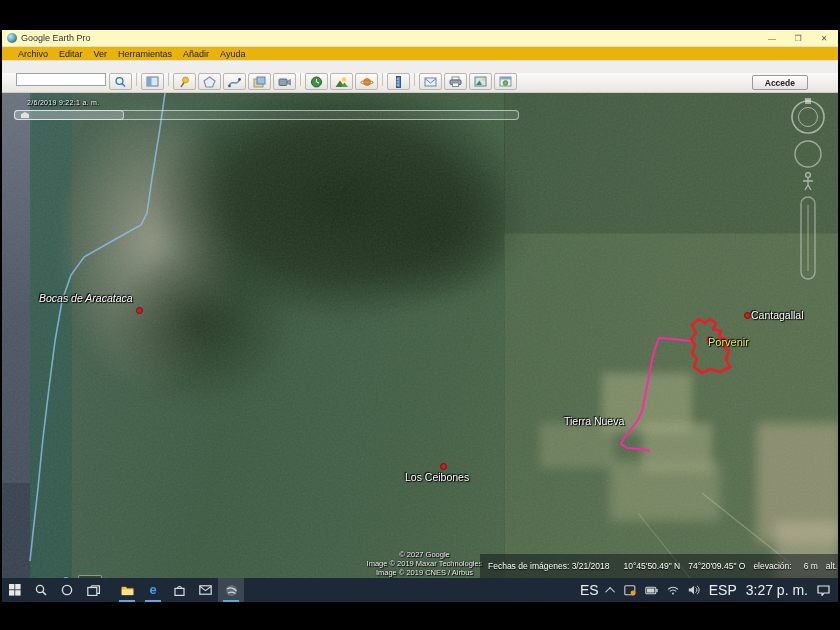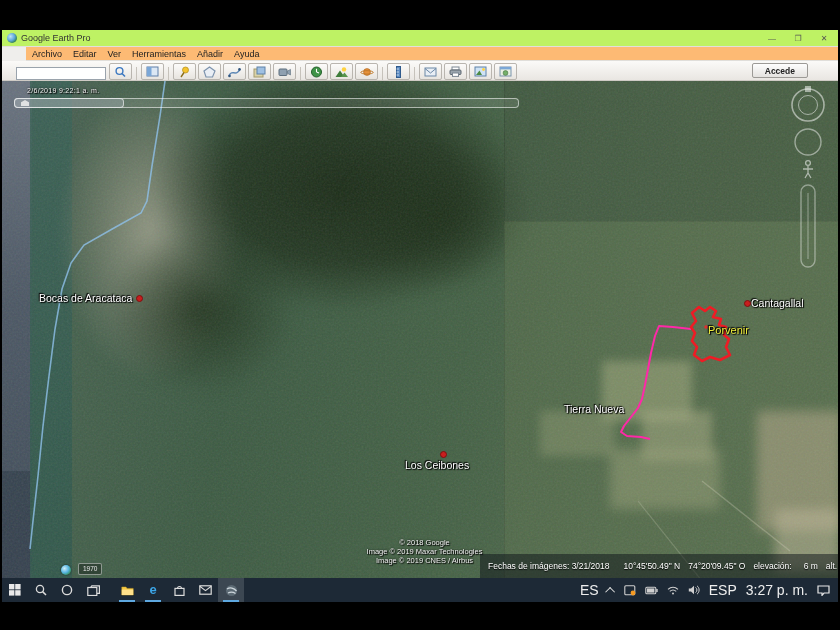--- a/index.html
+++ b/index.html
@@ -1,33 +1,33 @@
 <!DOCTYPE html>
 <html><head>
 <meta charset="utf-8">
 <style>
   html,body{margin:0;padding:0;background:#000;}
   body{font-family:"Liberation Sans", sans-serif; -webkit-font-smoothing:antialiased;}
   #stage{position:relative;width:840px;height:630px;background:#000;overflow:hidden;}
   #window{position:absolute;left:2px;top:30px;width:836px;height:572px;background:#efeeec;display:flex;flex-direction:column;}
 
   
-  #titlebar{height:16px;background:#bef264;display:flex;align-items:center;position:relative;border-bottom:1px solid #e2e0dd;}
+  #titlebar{height:16px;background:#fef9c3;display:flex;align-items:center;position:relative;border-bottom:1px solid #e2e0dd;}
   #titlebar .app-icon{width:10px;height:10px;border-radius:50%;margin:0 4px 0 5px;
     background:radial-gradient(circle at 35% 35%, #bfe3f7 0%, #5fa8d9 45%, #2f7d4f 75%, #1f5e3a 100%);}
   #titlebar .title-text{font-size:9px;color:#333;}
   .win-controls{position:absolute;right:4px;top:0;height:16px;display:flex;align-items:center;gap:14px;padding-right:4px;}
   .win-controls span{font-size:8px;color:#555;width:12px;text-align:center;cursor:default;}
 
   
-  #menubar{height:13px;background:#fdba74;display:flex;align-items:center;gap:11px;padding-left:6px;border-bottom:1px solid #e0deda;margin-left:24px;}
+  #menubar{height:13px;background:#eab308;display:flex;align-items:center;gap:11px;padding-left:16px;border-bottom:1px solid #e0deda;}
   #menubar .menu-item{font-size:9px;color:#222;}
 
   
-  #toolbar{height:19px;background:linear-gradient(#fbfaf8,#e9e6e2);display:flex;align-items:flex-end;padding-left:14px;border-bottom:1px solid #cfcbc5;position:relative;}
+  #toolbar{height:19px;background:linear-gradient(#fbfaf8,#e9e6e2);display:flex;align-items:flex-start;padding-left:14px;border-bottom:1px solid #cfcbc5;position:relative;margin-top:12px;}
   #search-input{width:84px;height:11px;border:1px solid #9aa3ac;background:#fff;font-size:8px;margin-right:2px;padding:0 2px;}
   .tb-btn{height:15px;min-width:19px;border:1px solid #b9b5af;border-radius:2px;background:linear-gradient(#fcfbfa,#e7e4df);
     display:flex;align-items:center;justify-content:center;margin:0 1px;padding:0 1px;}
   .tb-sep{width:1px;height:13px;background:#c6c2bb;margin:0 3px;}
   #accede-btn{position:absolute;right:30px;top:2px;height:13px;padding:0 12px;font-size:8.5px;font-weight:bold;color:#222;
     border:1px solid #9c9a96;border-radius:2px;background:linear-gradient(#fefefe,#e4e2df);display:flex;align-items:center;}
 
   
   #map{position:relative;flex:1;overflow:hidden;
     background:linear-gradient(100deg,#4d5c58 0%,#44604c 12%,#3c5a42 30%,#436044 55%,#4f684a 75%,#546c4c 100%);}
@@ -256,34 +256,34 @@
         </g>
         <rect x="799" y="104" width="14" height="82" rx="7" fill="none" stroke="rgba(255,255,255,.4)" stroke-width="1.4"></rect>
         <line x1="806" y1="112" x2="806" y2="178" stroke="rgba(255,255,255,.35)" stroke-width="1.2"></line>
       </svg>
 
       <div id="time-date">2/6/2019  9:22:1 a. m.</div>
       <div id="time-bar"></div>
       <div id="time-bar-left"></div>
       <div id="time-handle"></div>
 
-      <div class="place-label" style="left:37px;top:211px;">Bocas de Aracataca</div>
+      <div class="place-label" style="left:37px;top:199px;font-style:italic;">Bocas de Aracataca</div>
       <div class="place-dot" style="left:134px;top:214px;"></div>
       <div class="place-label" style="left:403px;top:378px;">Los Ceibones</div>
       <div class="place-dot" style="left:438px;top:370px;"></div>
       <div class="place-label" style="left:562px;top:322px;">Tierra Nueva</div>
       <div class="place-label yellow" style="left:706px;top:243px;">Porvenir</div>
       <div class="place-label" style="left:749px;top:216px;">Cantagallal</div>
       <div class="place-dot" style="left:742px;top:219px;"></div>
 
       <div id="history-clock"></div>
       <div id="history-chip">1970</div>
 
       <div id="copyright">
-        <div>© 2018 Google</div>
+        <div>© 2027 Google</div>
         <div>Image © 2019 Maxar Technologies</div>
         <div>Image © 2019 CNES / Airbus</div>
       </div>
 
       <div id="statusbar">
         <span class="sp1">Fechas de imágenes: 3/21/2018</span>
         <span style="margin-left:6px;">10°45'50.49" N</span>
         <span>74°20'09.45" O</span>
         <span style="margin-right:12px;">elevación:</span>
         <span>6 m</span>

